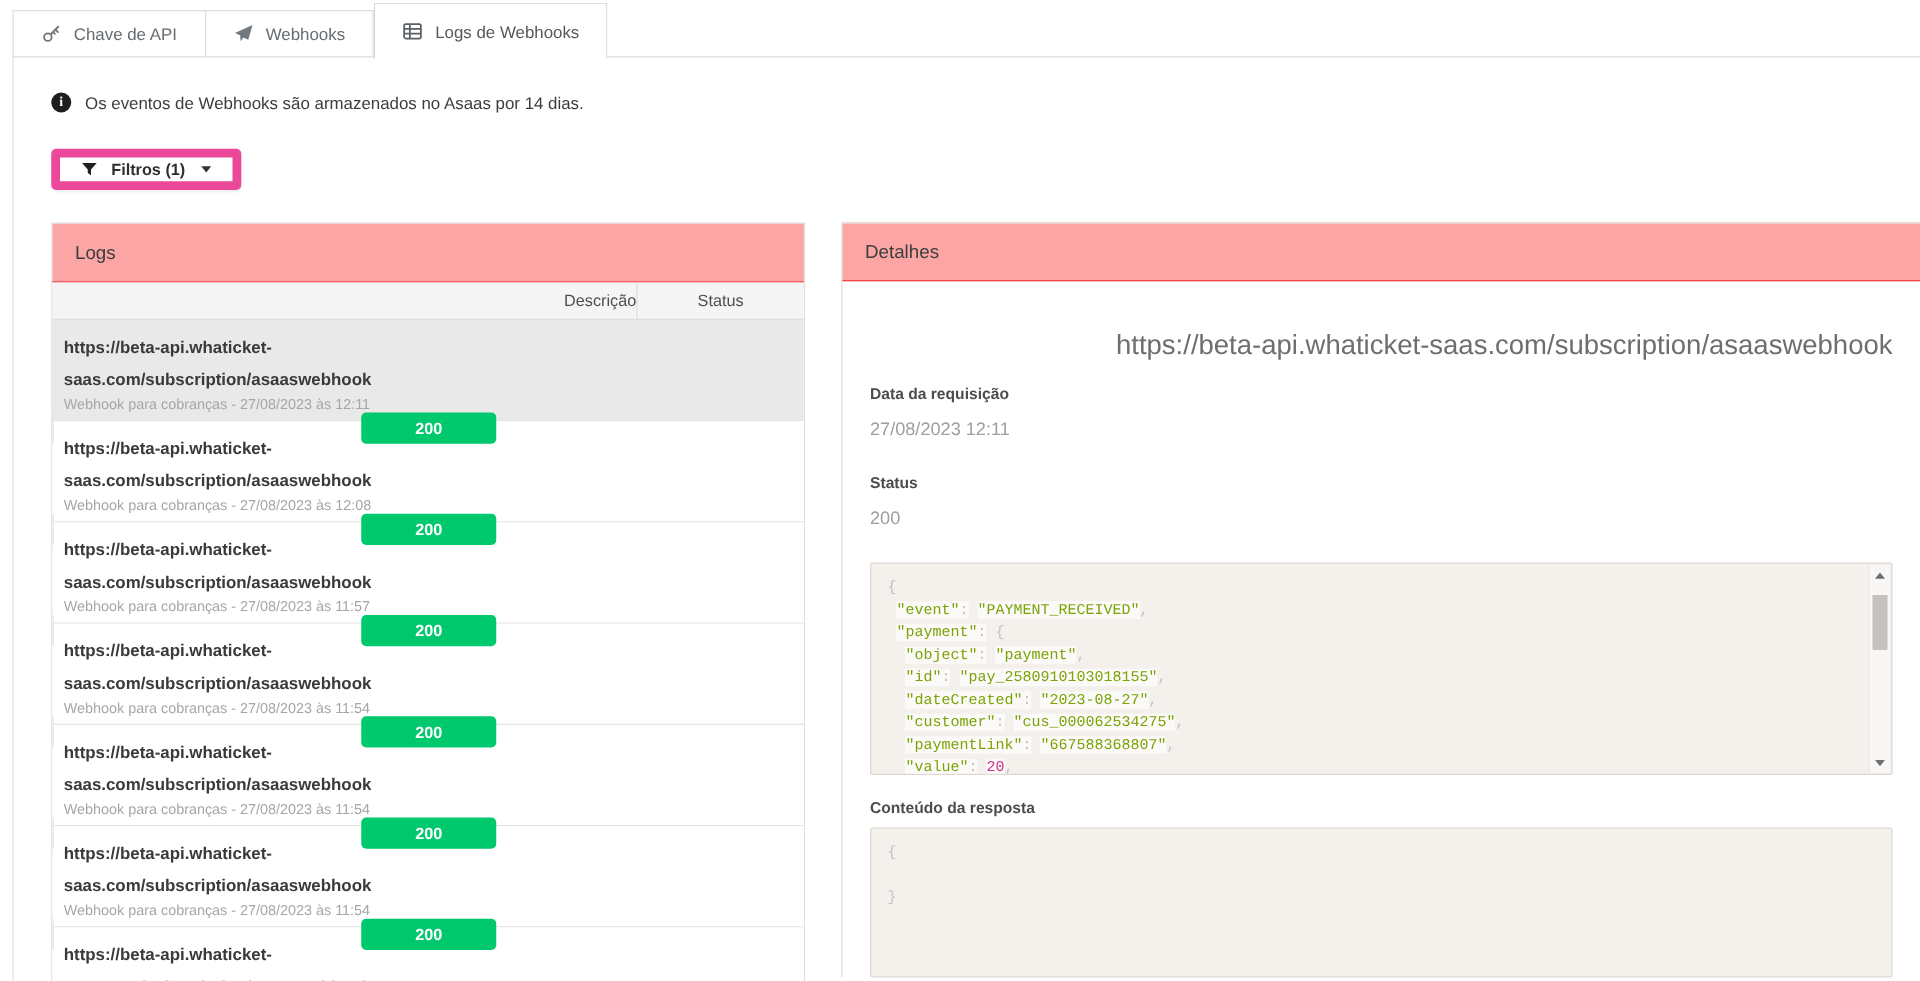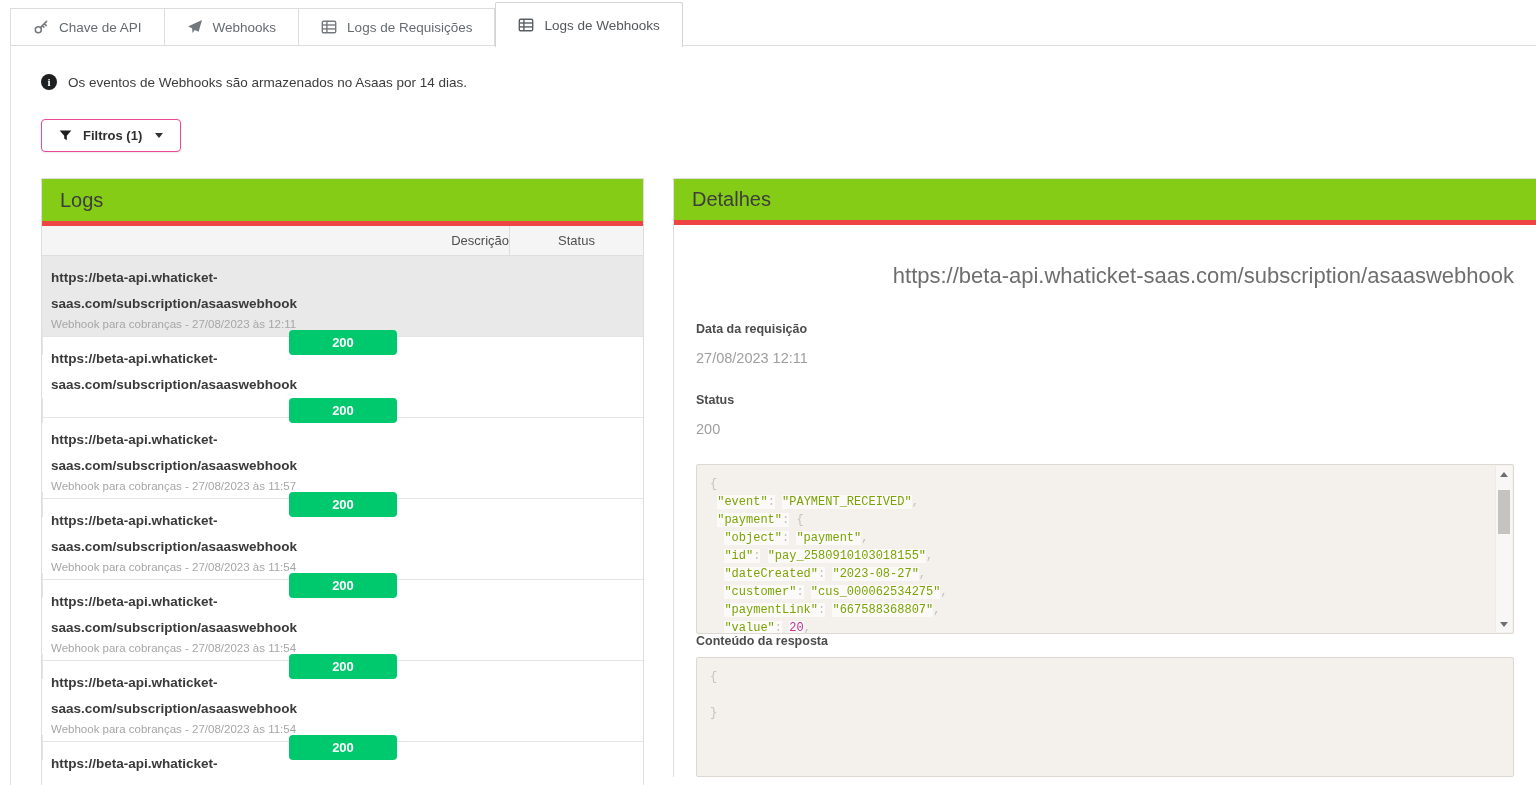--- a/index.html
+++ b/index.html
@@ -31,32 +31,32 @@
   .frame { position:absolute; left:10px; top:45px; width:1528px; height:742px;
            border-left:1px solid #e2e2e2; background:#fff; }
 
   .notice { display:flex; align-items:center; gap:11px; margin:29px 0 0 30px;
             font-size:13.5px; color:#3c3c3c; }
   .info-icon { width:16px; height:16px; border-radius:50%; background:#1d1f21; color:#fff;
                font-size:11px; font-weight:700; font-family:"Liberation Serif", serif;
                display:flex; align-items:center; justify-content:center; flex:0 0 auto; }
 
   .filters-btn { display:flex; align-items:center; gap:11px; margin:29px 0 0 30px;
-                 height:33px; padding:0 17px; background:#fff; border:1px solid #ec4899;
+                 height:33px; padding:0 17px; background:#fff; border:7px solid #ec4899;
                  border-radius:4px; box-shadow:0 1px 2px rgba(0,0,0,.07); cursor:pointer;
                  font-family:inherit; font-size:13px; font-weight:700; color:#2e2e2e; }
   .funnel { width:13px; height:13px; color:#1f1f1f; }
   .caret { width:0; height:0; border-left:4.5px solid transparent; border-right:4.5px solid transparent;
            border-top:5px solid #333; margin-left:2px; }
 
   
   .panels { display:flex; align-items:flex-start; margin:26px 0 0 30px; }
-  .panel-header { height:47px; background:#84cc16; border-bottom:5px solid #ef4444;
+  .panel-header { height:47px; background:#fca5a5; border-bottom:1px solid #ef4444;
                   display:flex; align-items:center; padding-left:18px;
-                  font-size:20px; color:#3d3d3d; }
+                  font-size:15px; color:#3d3d3d; }
 
   .logs-panel { width:603px; border:1px solid #dedede; flex:0 0 auto; background:#fff; }
   .thead { display:flex; height:30px; background:#f5f5f5; border-bottom:1px solid #dedede;
            font-size:13px; color:#4f4f4f; }
   .th-desc { width:467px; text-align:right; line-height:29px; }
   .th-status { flex:1; border-left:1px solid #dedede; text-align:center; line-height:29px; }
 
   .log-row { display:flex; height:81px; border-bottom:1px solid #e4e4e4; cursor:pointer; background:#fff;flex-direction:column; }
   .log-row.selected { background:#e9e9e9; }
   .cell-desc { width:467px; padding:9px 0 0 9px; }
@@ -64,35 +64,35 @@
   .row-sub { font-size:11.5px; color:#a6a6a6; margin-top:1px; }
   .cell-status { flex:1; border-left:1px solid #e4e4e4; display:flex; align-items:center; justify-content:center; }
   .badge { width:108px; height:25px; border-radius:4px; background:var(--badge-green,#00c86d);
            color:#fff; font-weight:700; font-size:13px;
            display:flex; align-items:center; justify-content:center; }
 
   .details-panel { flex:1; margin-left:29px; border-left:1px solid #dedede; background:#fff; min-width:0; }
   .details-panel .panel-header { border-top:1px solid #dedede; }
   .details-body { padding:0 24px 0 22px; }
   .detail-url { font-size:22px; font-weight:400; color:#6e6e6e; margin-top:38px; white-space:nowrap; overflow:hidden;text-align:right; }
-  .fields { margin-top:33px; }
+  .fields { margin-top:19px; }
   .field-label { font-size:12.5px; font-weight:700; color:#4c4c4c; }
   .field-value { font-size:14.5px; color:#9e9e9e; margin-top:14px; }
   .field { margin-bottom:27px; }
   .field + .field, .fields + .field-label { margin-top:27px; }
   .codeblock { position:relative; margin-top:9px; height:170px; overflow:hidden;
                background:#f4f1ed; border:1px solid #ddd8d2; border-radius:2px;
                padding:10px 30px 10px 13px; }
   .codeblock.short { height:120px; }
   .codeblock pre { margin:0; font-family:"Liberation Mono", monospace; font-size:12px;
                    line-height:18px; color:#c2c2c2; }
   .tk, .ts { color:var(--json-green,#7ba305); background:rgba(255,255,255,.65); }
   .tn { color:var(--json-magenta,#c52f8b); background:rgba(255,255,255,.65); }
   .tp { color:#c2c2c2; background:rgba(255,255,255,.65); }
-  .resp-gap { }
+  .resp-gap { margin-top:19px; }
 
   
   .sb { position:absolute; top:1px; right:1px; bottom:1px; width:17px;
         background:#f8f7f5; border-left:1px solid #eceae6; }
   .sb-btn { position:absolute; left:0; width:16px; height:16px;
             display:flex; align-items:center; justify-content:center; cursor:pointer; }
   .sb-btn.up { top:0; } .sb-btn.down { bottom:0; }
   .tri-up { width:0; height:0; border-left:4px solid transparent; border-right:4px solid transparent;
             border-bottom:5px solid #6f6f6f; }
   .tri-down { width:0; height:0; border-left:4px solid transparent; border-right:4px solid transparent;
@@ -112,29 +112,20 @@
           <path d="M7.6 8.4 L13.6 2.4 M11.3 4.7 l1.9 1.9 M9.4 6.6 l1.5 1.5"></path>
       </svg>
       <span>Chave de API</span>
     </div>
     <div class="tab">
       <svg class="ticon" viewBox="0 0 16 16" fill="currentColor">
         <path d="M15 1 L1 7.4 l4.1 1.8 L5.5 14 l2.2-3 3.9 1.7 Z"></path>
       </svg>
       <span>Webhooks</span>
     </div>
-    <div class="tab">
-      <svg class="ticon" viewBox="0 0 16 16" fill="none" stroke="currentColor" stroke-width="1.4">
-        <rect x="1.3" y="2.2" width="13.4" height="11.6" rx="1.4"></rect>
-        <line x1="5.9" y1="2.2" x2="5.9" y2="13.8"></line>
-        <line x1="1.3" y1="6" x2="14.7" y2="6"></line>
-        <line x1="1.3" y1="9.9" x2="14.7" y2="9.9"></line>
-      </svg>
-      <span>Logs de Requisições</span>
-    </div>
     <div class="tab active">
       <svg class="ticon" viewBox="0 0 16 16" fill="none" stroke="currentColor" stroke-width="1.4">
         <rect x="1.3" y="2.2" width="13.4" height="11.6" rx="1.4"></rect>
         <line x1="5.9" y1="2.2" x2="5.9" y2="13.8"></line>
         <line x1="1.3" y1="6" x2="14.7" y2="6"></line>
         <line x1="1.3" y1="9.9" x2="14.7" y2="9.9"></line>
       </svg>
       <span>Logs de Webhooks</span>
     </div>
     <div class="tab-filler"></div>
@@ -172,20 +163,21 @@
     </div>
     <div class="cell-status">
       <span class="badge">200</span>
     </div>
   </div>
 
   <div class="log-row">
     <div class="cell-desc">
       <div class="url-line u1">https://beta-api.whaticket-</div>
       <div class="url-line u2">saas.com/subscription/asaaswebhook</div>
+      <div class="row-sub">Webhook para cobranças - 27/08/2023 às 12:08</div>
     </div>
     <div class="cell-status">
       <span class="badge">200</span>
     </div>
   </div>
 
   <div class="log-row">
     <div class="cell-desc">
       <div class="url-line u1">https://beta-api.whaticket-</div>
       <div class="url-line u2">saas.com/subscription/asaaswebhook</div>

